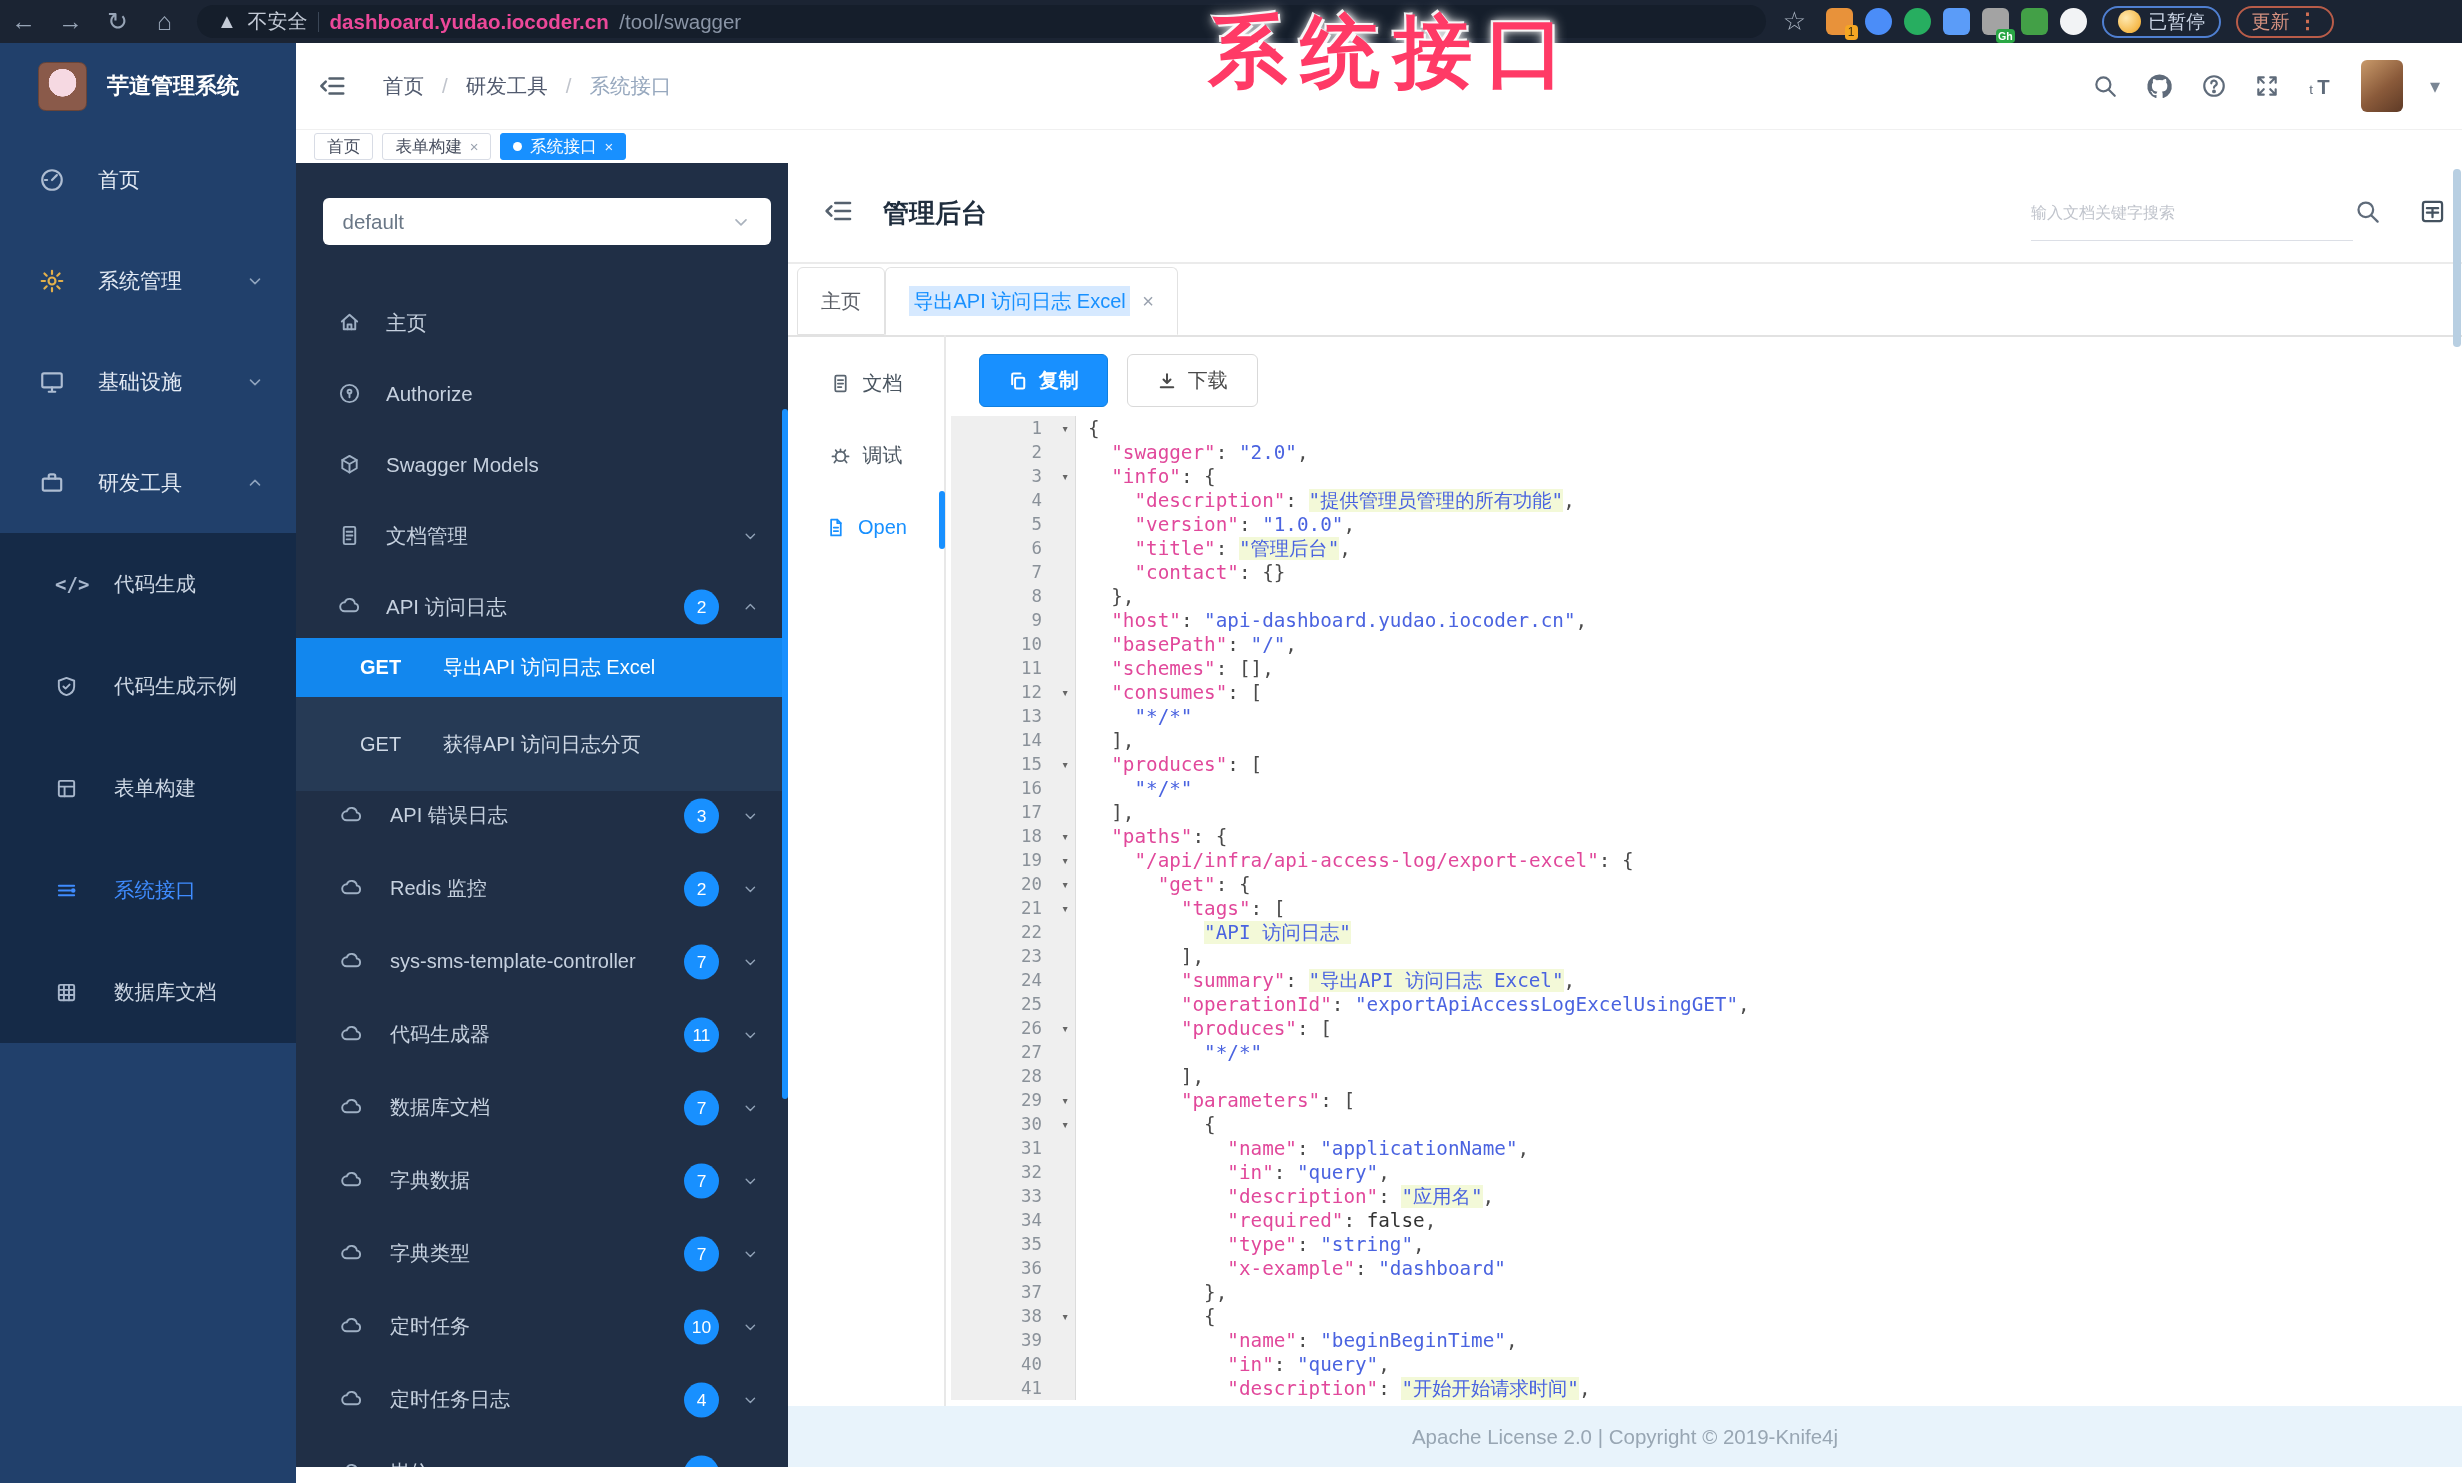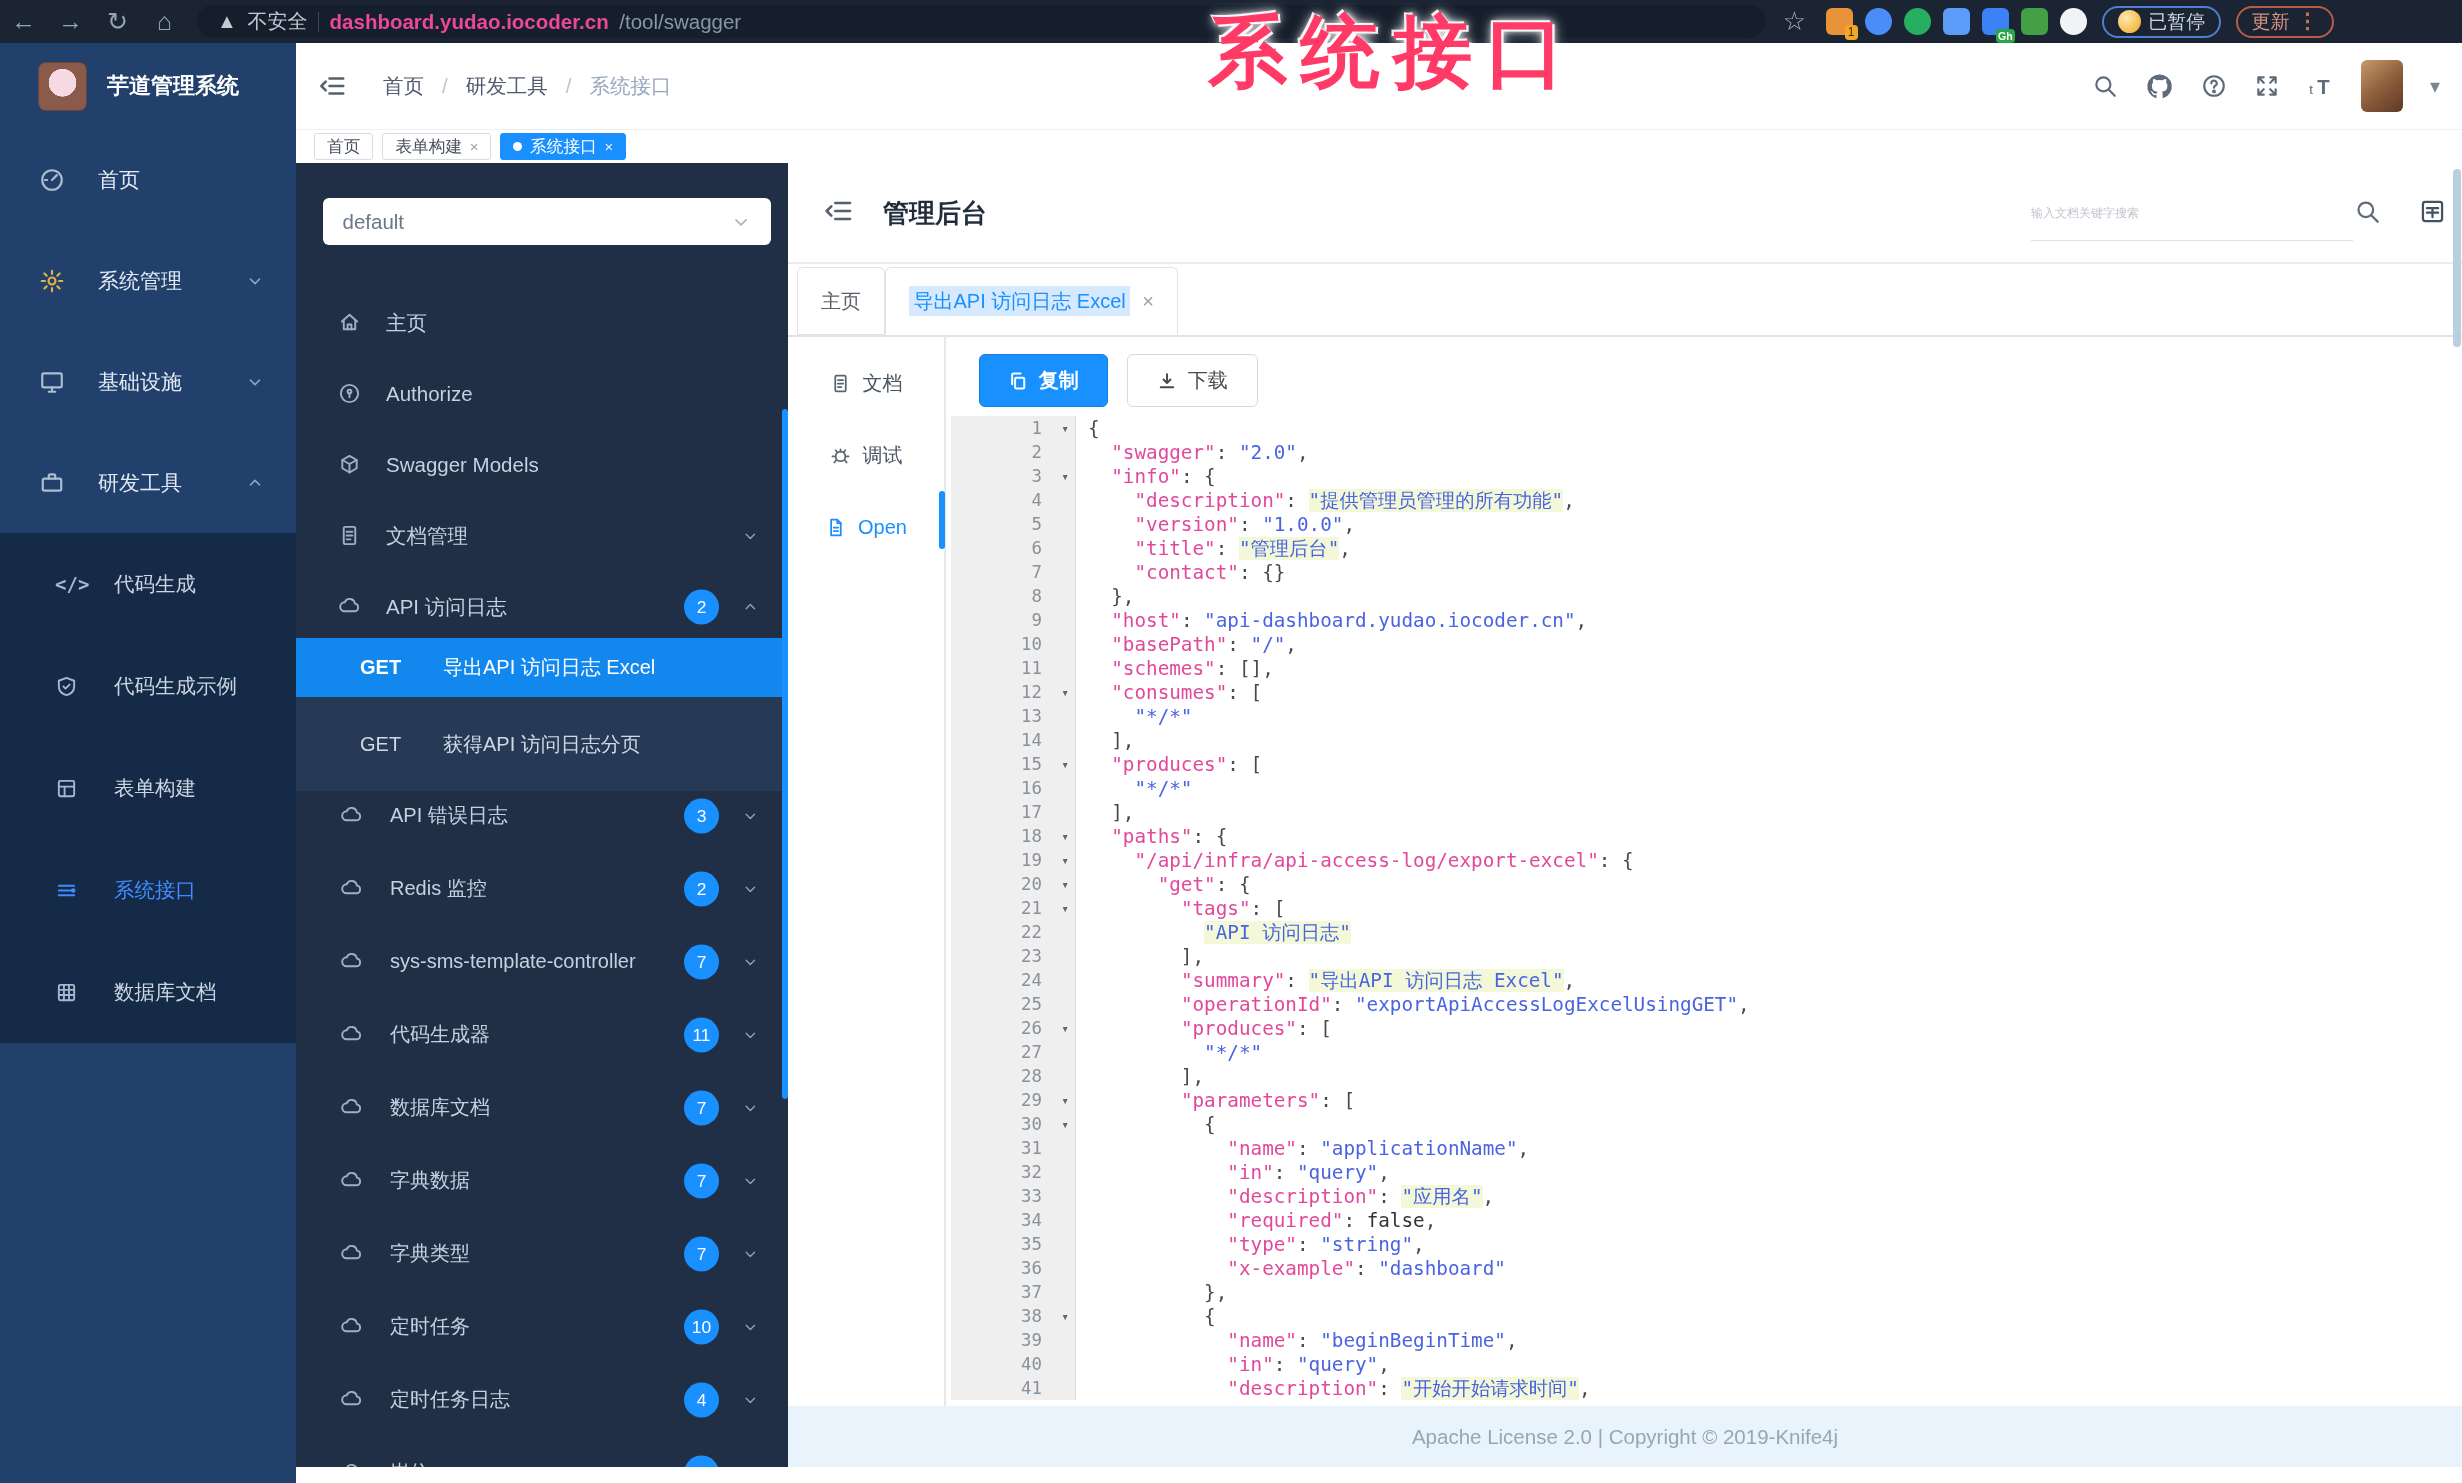--- a/index.html
+++ b/index.html
@@ -84,21 +84,21 @@
   .sw-groups{position:absolute;left:0;top:616px;width:493px;}
   .sw-group{height:73px;display:flex;align-items:center;padding-left:44px;color:#c6d1df;font-size:20px;position:relative;}
   .sw-group .sw-ico{width:24px;margin-right:26px;color:#9fb0c4;}
   .sw-group .badge{position:absolute;left:388px;top:50%;transform:translateY(-50%);}
   .sw-group .sw-chev{position:absolute;left:446px;top:50%;transform:translateY(-50%);color:#8fa0b5;}
   .sw-scroll{position:absolute;right:1.5px;top:246px;width:6px;height:690px;border-radius:3px;background:var(--accent);}
   
   .main{position:absolute;left:788px;top:163px;width:1674px;height:1321px;background:#fff;}
   .m-collapse{position:absolute;left:34px;top:32px;color:#55616e;}
   .m-title{position:absolute;left:95px;top:33px;font-size:26px;font-weight:bold;color:#1f2d3d;}
-  .doc-search{position:absolute;left:1243px;top:23px;width:322px;height:55px;border:none;outline:none;border-bottom:1.5px solid #dcdfe6;font-size:12px;color:#333;background:transparent;}
+  .doc-search{position:absolute;left:1243px;top:23px;width:322px;height:55px;border:none;outline:none;border-bottom:1.5px solid #dcdfe6;font-size:16px;color:#333;background:transparent;}
   .doc-search::placeholder{color:#c0c4cc;}
   .m-search-ico{position:absolute;left:1566px;top:35px;color:#5f6b7a;}
   .m-lang-ico{position:absolute;left:1631px;top:35px;color:#44525f;}
   .m-divider{position:absolute;left:0;top:99px;width:1674px;height:1.5px;background:#ebebeb;}
   .m-tabs{position:absolute;left:9px;top:104px;display:flex;}
   .m-tabrow-border{position:absolute;left:0;top:172px;width:1674px;height:1.5px;background:#e2e2e2;}
   .m-tab{height:68px;border:1.5px solid #e2e2e2;border-left-width:0.8px;border-right-width:0.8px;background:#fff;display:flex;align-items:center;justify-content:center;gap:12px;padding:0 23px;font-size:20px;color:#5a5e66;border-top-left-radius:6px;border-top-right-radius:6px;}
   .m-tab:first-child{border-left-width:1.5px;}
   .m-tab.active{border-bottom-color:#fff;}
   .m-tab.active .m-tab-label{color:var(--accent);background:#d6e9ff;padding:1.5px 4.5px;}
@@ -145,21 +145,21 @@
     <span class="url-path">/tool/swagger</span>
   </div>
   <span class="star">☆</span>
   <div class="ext-row" id="extRow">
       <div class="ext" style="background: rgb(232, 146, 58);">
         <span class="mini-badge">1</span>
       </div>
       <div class="ext" style="background: rgb(75, 141, 248); border-radius: 50%;"></div>
       <div class="ext" style="background: rgb(39, 174, 96); border-radius: 50%;"></div>
       <div class="ext" style="background: rgb(91, 156, 248);"></div>
-      <div class="ext" style="background: #3b82f6;">
+      <div class="ext" style="background: #a3a3a3;">
         <span class="gh-badge">Gh</span>
       </div>
       <div class="ext" style="background: rgb(67, 160, 71);"></div>
       <div class="ext" style="background: rgb(242, 243, 245); border-radius: 50%;"></div>
     </div>
   <div class="pill paused">
     <span class="emoji"></span>
     <span class="lbl">已暂停</span>
   </div>
   <div class="pill update">

